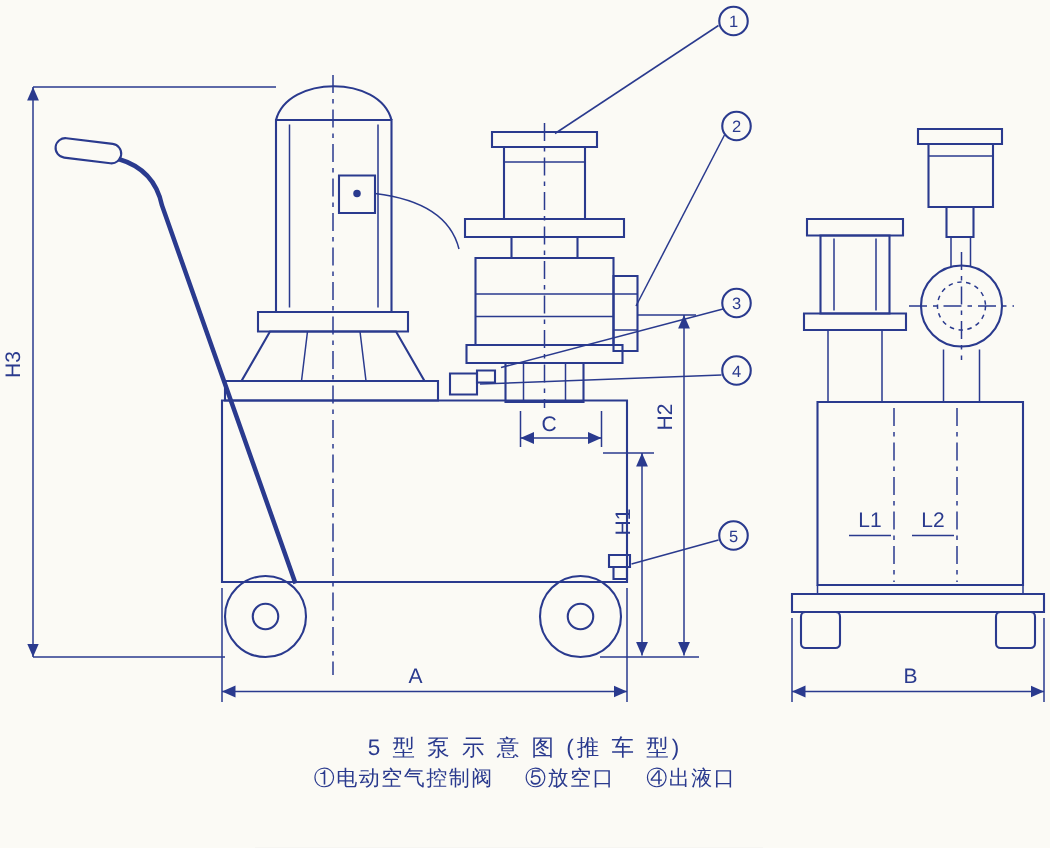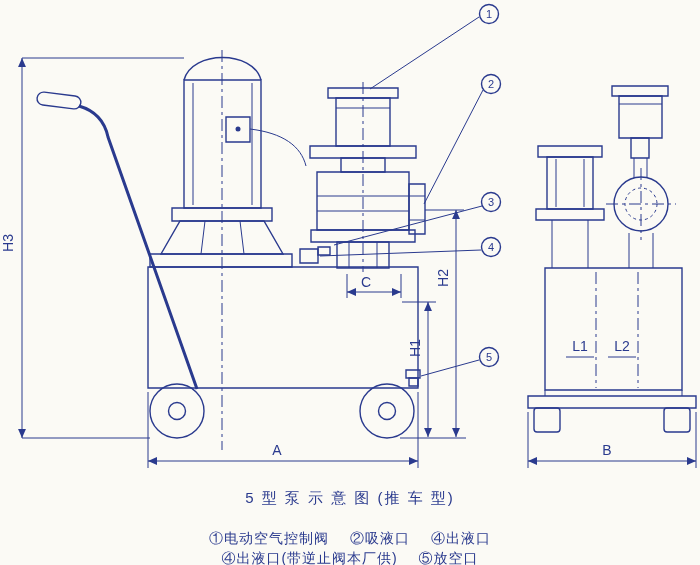--- a/index.html
+++ b/index.html
@@ -13,23 +13,23 @@
   svg.drawing * { vector-effect:non-scaling-stroke; }
   .ln   { stroke:currentColor; stroke-width:1.4; fill:none; }
   .thin { stroke:currentColor; stroke-width:1;   fill:none; }
   .thick{ stroke:currentColor; stroke-width:3;   fill:none; }
   .cl   { stroke:currentColor; stroke-width:1; fill:none; stroke-dasharray:12 4 3 4; }
   .dot  { stroke:currentColor; stroke-width:1; fill:none; stroke-dasharray:3 3; }
   .dim  { stroke:currentColor; stroke-width:1; fill:none; }
   text.lbl { fill:currentColor; font-size:14px; font-family:"Liberation Sans",sans-serif; }
   text.num { fill:currentColor; font-size:11px; font-family:"Liberation Sans",sans-serif; }
   .caption-block { position:absolute; left:0; right:0; top:489px; text-align:center; color:var(--ink); }
-  .caption { font-size:15px; letter-spacing:2px; margin-bottom:20px; }
+  .caption { font-size:15px; letter-spacing:2px; margin-bottom:0; }
   .legend-line { font-size:14px; line-height:20px; letter-spacing:1px; }
-  .legend-line span { display:inline-block; margin:0 8px; }
+  .legend-line span { display:inline-block; margin:0 8px;font-family:Liberation Mono, monospace; }
 </style>
 </head>
 <body>
 
 <div class="page">
   <svg class="drawing" width="700" height="480" viewBox="0 0 700 480">
     <defs>
       <marker id="arr" viewBox="0 0 8 8" refX="8" refY="4" markerWidth="9" markerHeight="9" orient="auto-start-reverse">
         <path d="M0,0.5 L8,4 L0,7.5 Z" fill="currentColor"></path>
       </marker>
@@ -218,21 +218,17 @@
     <g>
       <circle class="ln" cx="489" cy="357" r="9.5"></circle>
       <text class="num" x="489" y="357" dy="4" text-anchor="middle">5</text>
     </g>
   </svg>
 
   <div class="caption-block">
     <div class="caption">5 型 泵 示 意 图 (推 车 型)</div>
     <div class="legend-line">
       <span>①电动空气控制阀</span>
-      <span>②吸液口</span>
+      <span>⑤放空口</span>
       <span>④出液口</span>
-    </div>
-    <div class="legend-line">
-      <span>④出液口(带逆止阀本厂供)</span>
-      <span>⑤放空口</span>
     </div>
   </div>
 </div>
 
 </body></html>

